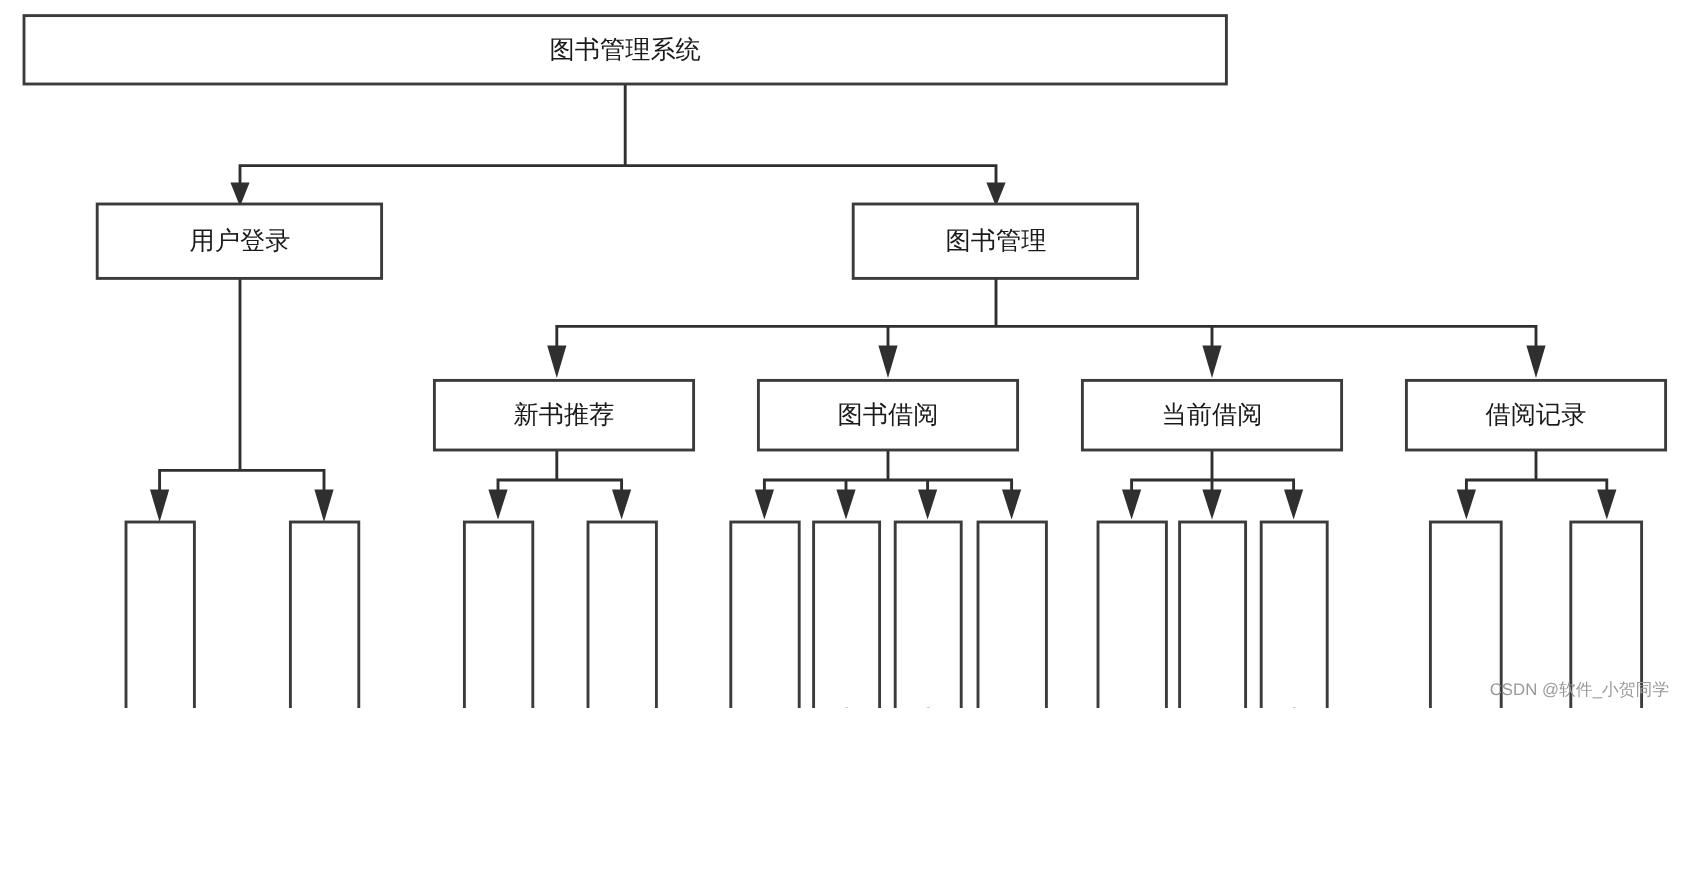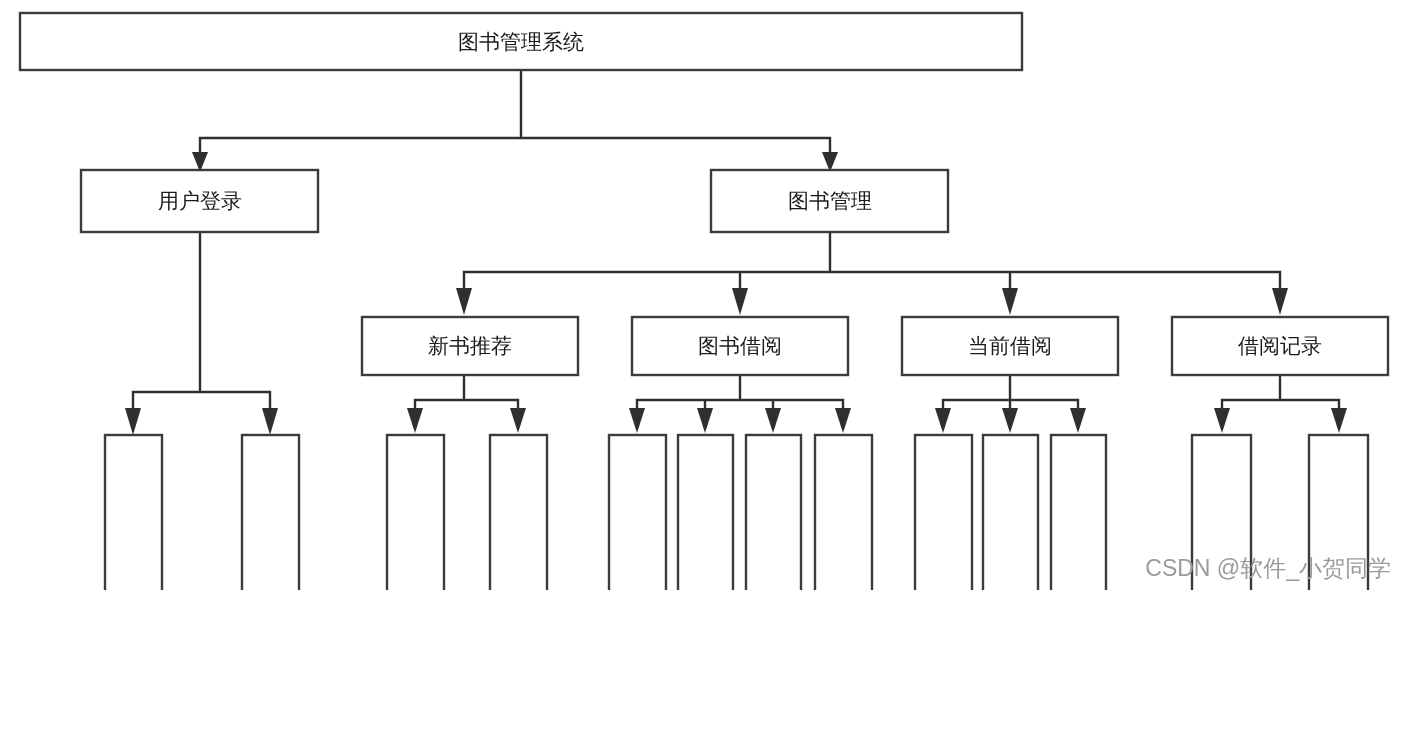--- a/index.html
+++ b/index.html
@@ -49,21 +49,21 @@
   }
   .node-label.vertical {
     font-size: 21px;
     letter-spacing: 1px;
   }
   .watermark {
     position: absolute;
     right: 14px;
     bottom: 6px;
     font-family: "Liberation Sans", "DejaVu Sans", sans-serif;
-    font-size: 23px;
+    font-size: 14px;
     color: #9a9a9a;
     white-space: nowrap;
     pointer-events: none;
   }
 </style>
 </head>
 <body>
 
 <div id="diagram-root">
 

